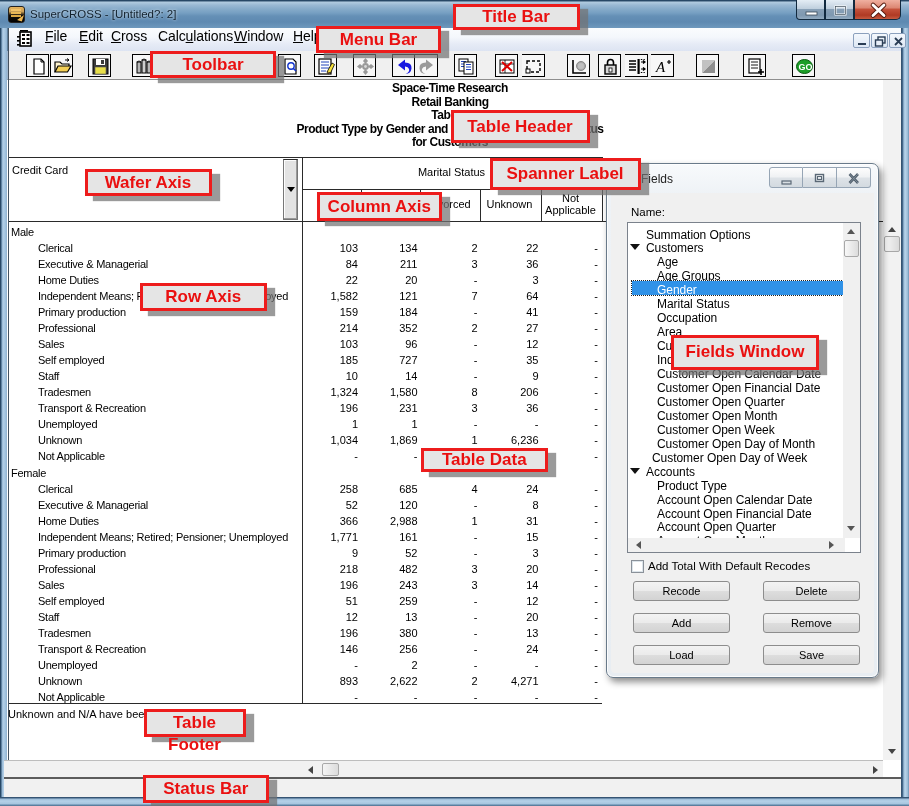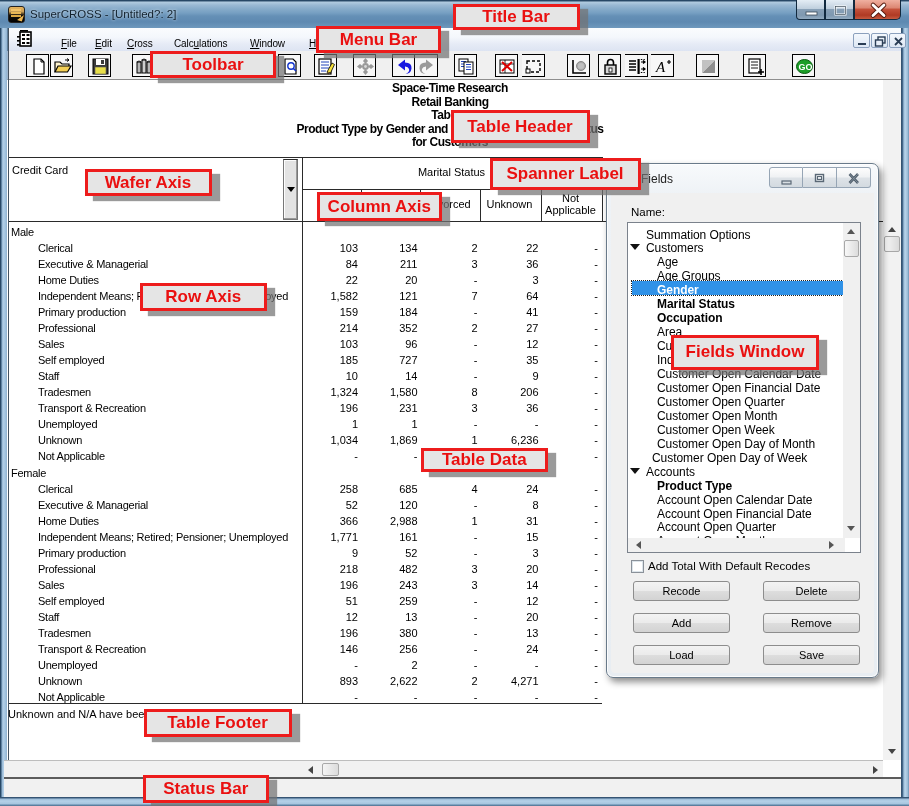--- a/index.html
+++ b/index.html
@@ -25,21 +25,21 @@
 #capmax { left:825px; top:0; width:29px; height:20px; }
 #capclose { left:854px; top:0; width:47px; height:20px; border-radius:0 0 5px 0; }
 .capb { border:1px solid #11293e; border-top:none;
   background:linear-gradient(to bottom,#e4edf5 0,#c0d0de 45%,#88a0b6 50%,#7e98b0 80%,#93abc0 100%); }
 #capclose { background:linear-gradient(to bottom,#f0b0a0 0,#dd8874 40%,#c4513a 50%,#b03a24 80%,#c65b40 100%); }
 .capb svg { position:absolute; left:0; top:0; }
 
 #menubar { left:7px; top:28px; width:894px; height:23px;
   background:linear-gradient(to bottom,#fafcfe 0,#f4f7fc 40%,#e6ebf6 70%,#dde4f2 100%);
   border-left:1px solid #5f7f9c; }
-.mi { position:absolute; top:10px; font-size:10px; letter-spacing:-0.1px; color:#000;margin-left:16px; }
+.mi { position:absolute; top:0; font-size:14px; letter-spacing:-0.1px; color:#000; }
 .mdib { position:absolute; top:5px; width:17px; height:15px; border:1px solid #8ba0bd;
   background:linear-gradient(to bottom,#f4f8fd 0,#dde7f4 100%); border-radius:2px; }
 
 #toolbar { left:7px; top:51px; width:894px; height:29px; background:#f0f0f0;
   border-left:1px solid #9fb6ce; border-bottom:1px solid #8e8e8e; }
 .tb { position:absolute; top:3px; width:23px; height:23px; border:1px solid #000; background:#f7f7f7; }
 .tb svg { position:absolute; left:1px; top:1px; }
 
 #content { left:7px; top:80px; width:876px; height:680px; background:#fff; }
 #thead { left:0; top:2px; width:886px; text-align:center; font-size:12px; font-weight:bold; line-height:13.6px; color:#000; letter-spacing:-0.45px; }
@@ -64,21 +64,21 @@
   background:linear-gradient(to bottom,#f8fafc 0,#eef2f6 30px,#e8edf2 100%);
   border:1px solid #697a8a; box-shadow:3px 4px 7px rgba(0,0,0,.45), inset 0 0 0 1px rgba(255,255,255,.8); }
 #fclient { position:absolute; left:4px; top:29px; width:263px; height:480px; background:#f0f0f0; border-radius:0 0 4px 4px; }
 #ftitle { position:absolute; left:34px; top:8px; font-size:12px; color:#222; }
 .fcb { position:absolute; top:3px; width:34px; height:21px; background:linear-gradient(to bottom,#fdfdfd 0,#f0f2f4 45%,#dde2e7 55%,#d3dae0 100%); border:1px solid #96a5b5; }
 #fbmin { left:162px; border-radius:3px 0 0 3px; }
 #fbmax { left:196px; border-left:none; }
 #fbclose { left:230px; border-left:none; border-radius:0 3px 3px 0; }
 #flist { position:absolute; left:20px; top:58px; width:234px; height:331px; background:#fff; border:1px solid #7b828c; overflow:hidden; }
 .li { position:absolute; font-size:12px; letter-spacing:-0.05px; color:#000; white-space:nowrap; }
-.lb { font-weight:bold; }
+.lb { font-weight:normal; }
 .lw { color:#fff; }
 .lsel { position:absolute; left:4px; top:0; width:211px; height:14.5px; background:#3092e8; outline:1px dotted #222; }
 .ltri { position:absolute; width:0; height:0; border-left:5px solid transparent; border-right:5px solid transparent; border-top:6px solid #111; }
 #flvsb { position:absolute; right:0; top:0; width:17px; height:315px; background:#f0f0f0; }
 #flvthumb { position:absolute; left:1px; top:17px; width:15px; height:17px; background:linear-gradient(to right,#f8f8f8,#dcdcdc); border:1px solid #a8a8a8; border-radius:2px; }
 #flhsb { position:absolute; left:0; bottom:0; width:217px; height:14px; background:#f0f0f0; }
 #fcheck { position:absolute; left:24px; top:396px; width:13px; height:13px; background:#fff; border:1px solid #8a9199; box-shadow:inset 0 0 0 1px #dce4ea; }
 #fchecklbl { position:absolute; left:41px; top:396px; font-size:11.5px; color:#000; }
 .fbtn { position:absolute; width:97px; height:20px; border:1px solid #8d8d8d; border-radius:3px;
   background:linear-gradient(to bottom,#f3f3f3 0,#ebebeb 48%,#dddddd 52%,#d3d3d3 100%);
@@ -583,14 +583,14 @@
 <div class="ann" style="left:452.5px;top:3.5px;width:127px;height:26px;line-height:20px">Title Bar</div>
 <div class="ann" style="left:316px;top:26px;width:125px;height:27px;line-height:21px">Menu Bar</div>
 <div class="ann" style="left:150px;top:50.5px;width:126px;height:27px;line-height:21px">Toolbar</div>
 <div class="ann" style="left:450.5px;top:110px;width:139px;height:33px;line-height:27px">Table Header</div>
 <div class="ann" style="left:84.5px;top:169px;width:127px;height:27px;line-height:21px">Wafer Axis</div>
 <div class="ann" style="left:489.5px;top:158px;width:151px;height:32px;line-height:26px">Spanner Label</div>
 <div class="ann" style="left:316.5px;top:192px;width:125.5px;height:29px;line-height:23px">Column Axis</div>
 <div class="ann" style="left:140px;top:282.5px;width:126.5px;height:28.5px;line-height:22.5px">Row Axis</div>
 <div class="ann" style="left:671px;top:335px;width:148px;height:34.5px;line-height:28.5px">Fields Window</div>
 <div class="ann" style="left:421px;top:448px;width:126.5px;height:24px;line-height:18px">Table Data</div>
-<div class="ann" style="left:143.5px;top:709px;width:148px;height:27.5px;line-height:21.5px">Table Footer</div>
+<div class="ann" style="left:143.5px;top:709px;width:102px;height:27.5px;line-height:21.5px">Table Footer</div>
 <div class="ann" style="left:143px;top:774.5px;width:125.5px;height:28px;line-height:22px">Status Bar</div>
 
 </body></html>

